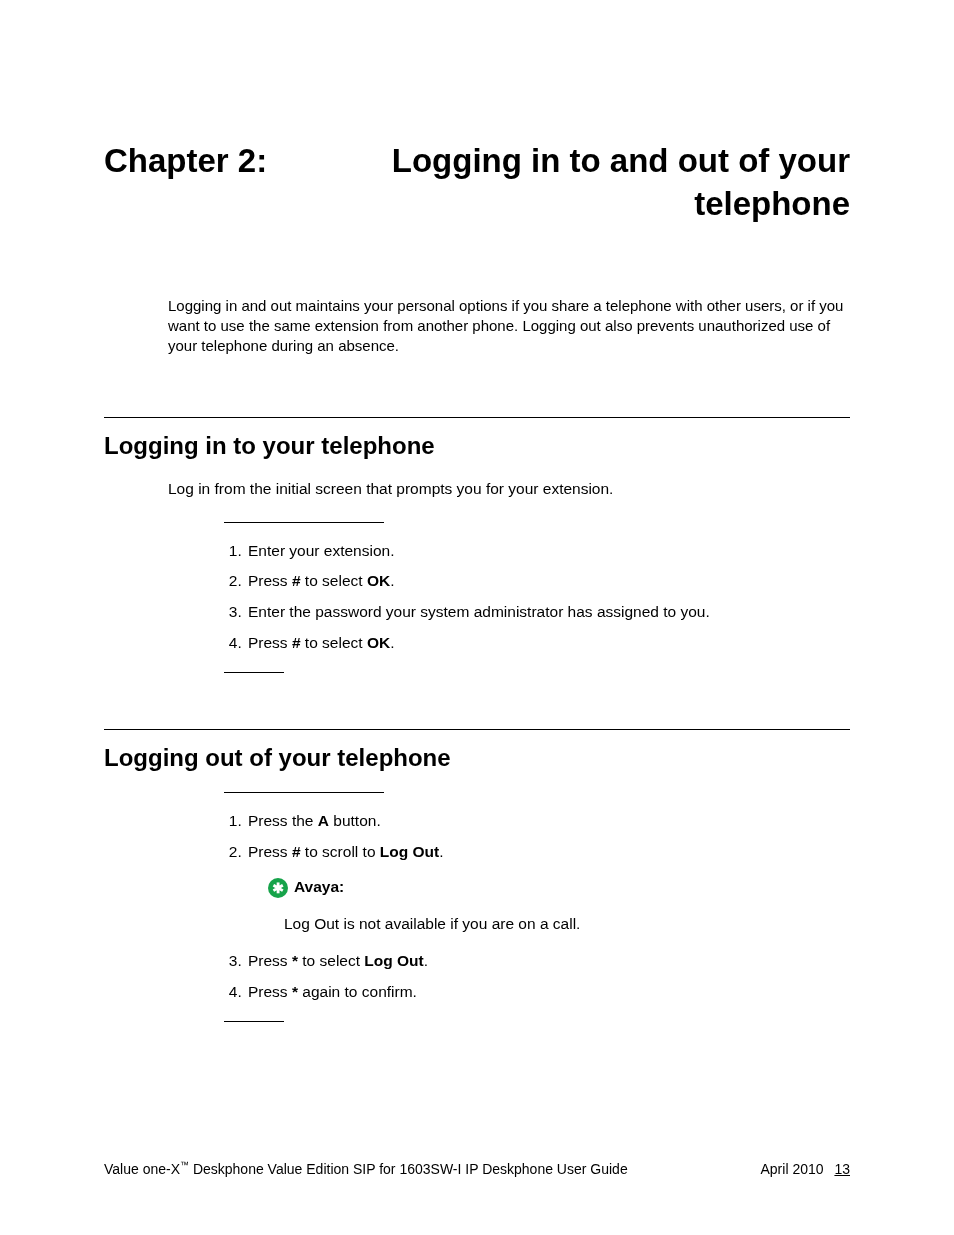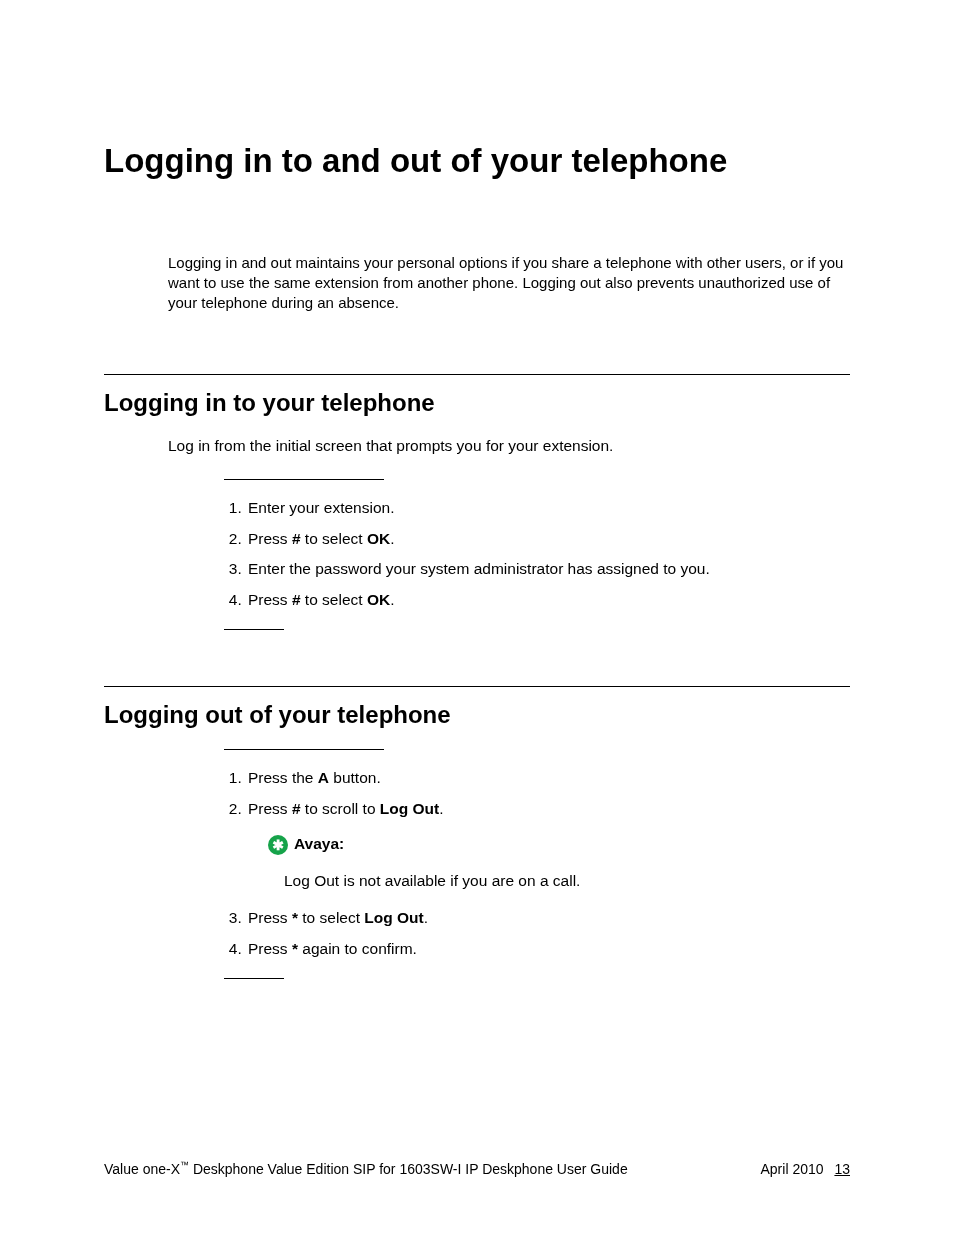--- a/index.html
+++ b/index.html
@@ -22,20 +22,21 @@
     line-height: 1.3;
     margin: 0 0 70px 0;
     display: flex;
   }
   .chapter-label {
     white-space: nowrap;
     padding-right: 12px;
   }
   .chapter-text {
     flex: 1;
+    text-align: right;
   }
   .intro-para {
     font-size: 15px;
     line-height: 1.35;
     margin: 0 0 60px 64px;
   }
   .section-rule {
     border: none;
     border-top: 1px solid #000;
     margin: 0 0 14px 0;
@@ -126,20 +127,21 @@
     text-decoration: underline;
   }
   .bold { font-weight: bold; }
 </style>
 </head>
 <body>
 
 <div class="page">
 
   <h1 class="chapter-title">
+    <span class="chapter-label">Chapter 2:</span>
     <span class="chapter-text">Logging in to and out of your telephone</span>
   </h1>
 
   <p class="intro-para">Logging in and out maintains your personal options if you share a telephone with other users, or if you want to use the same extension from another phone. Logging out also prevents unauthorized use of your telephone during an absence.</p>
 
   <div class="section-block">
     <hr class="section-rule">
     <h2 class="section-heading">Logging in to your telephone</h2>
     <p class="section-lead">Log in from the initial screen that prompts you for your extension.</p>
     <hr class="short-rule">

